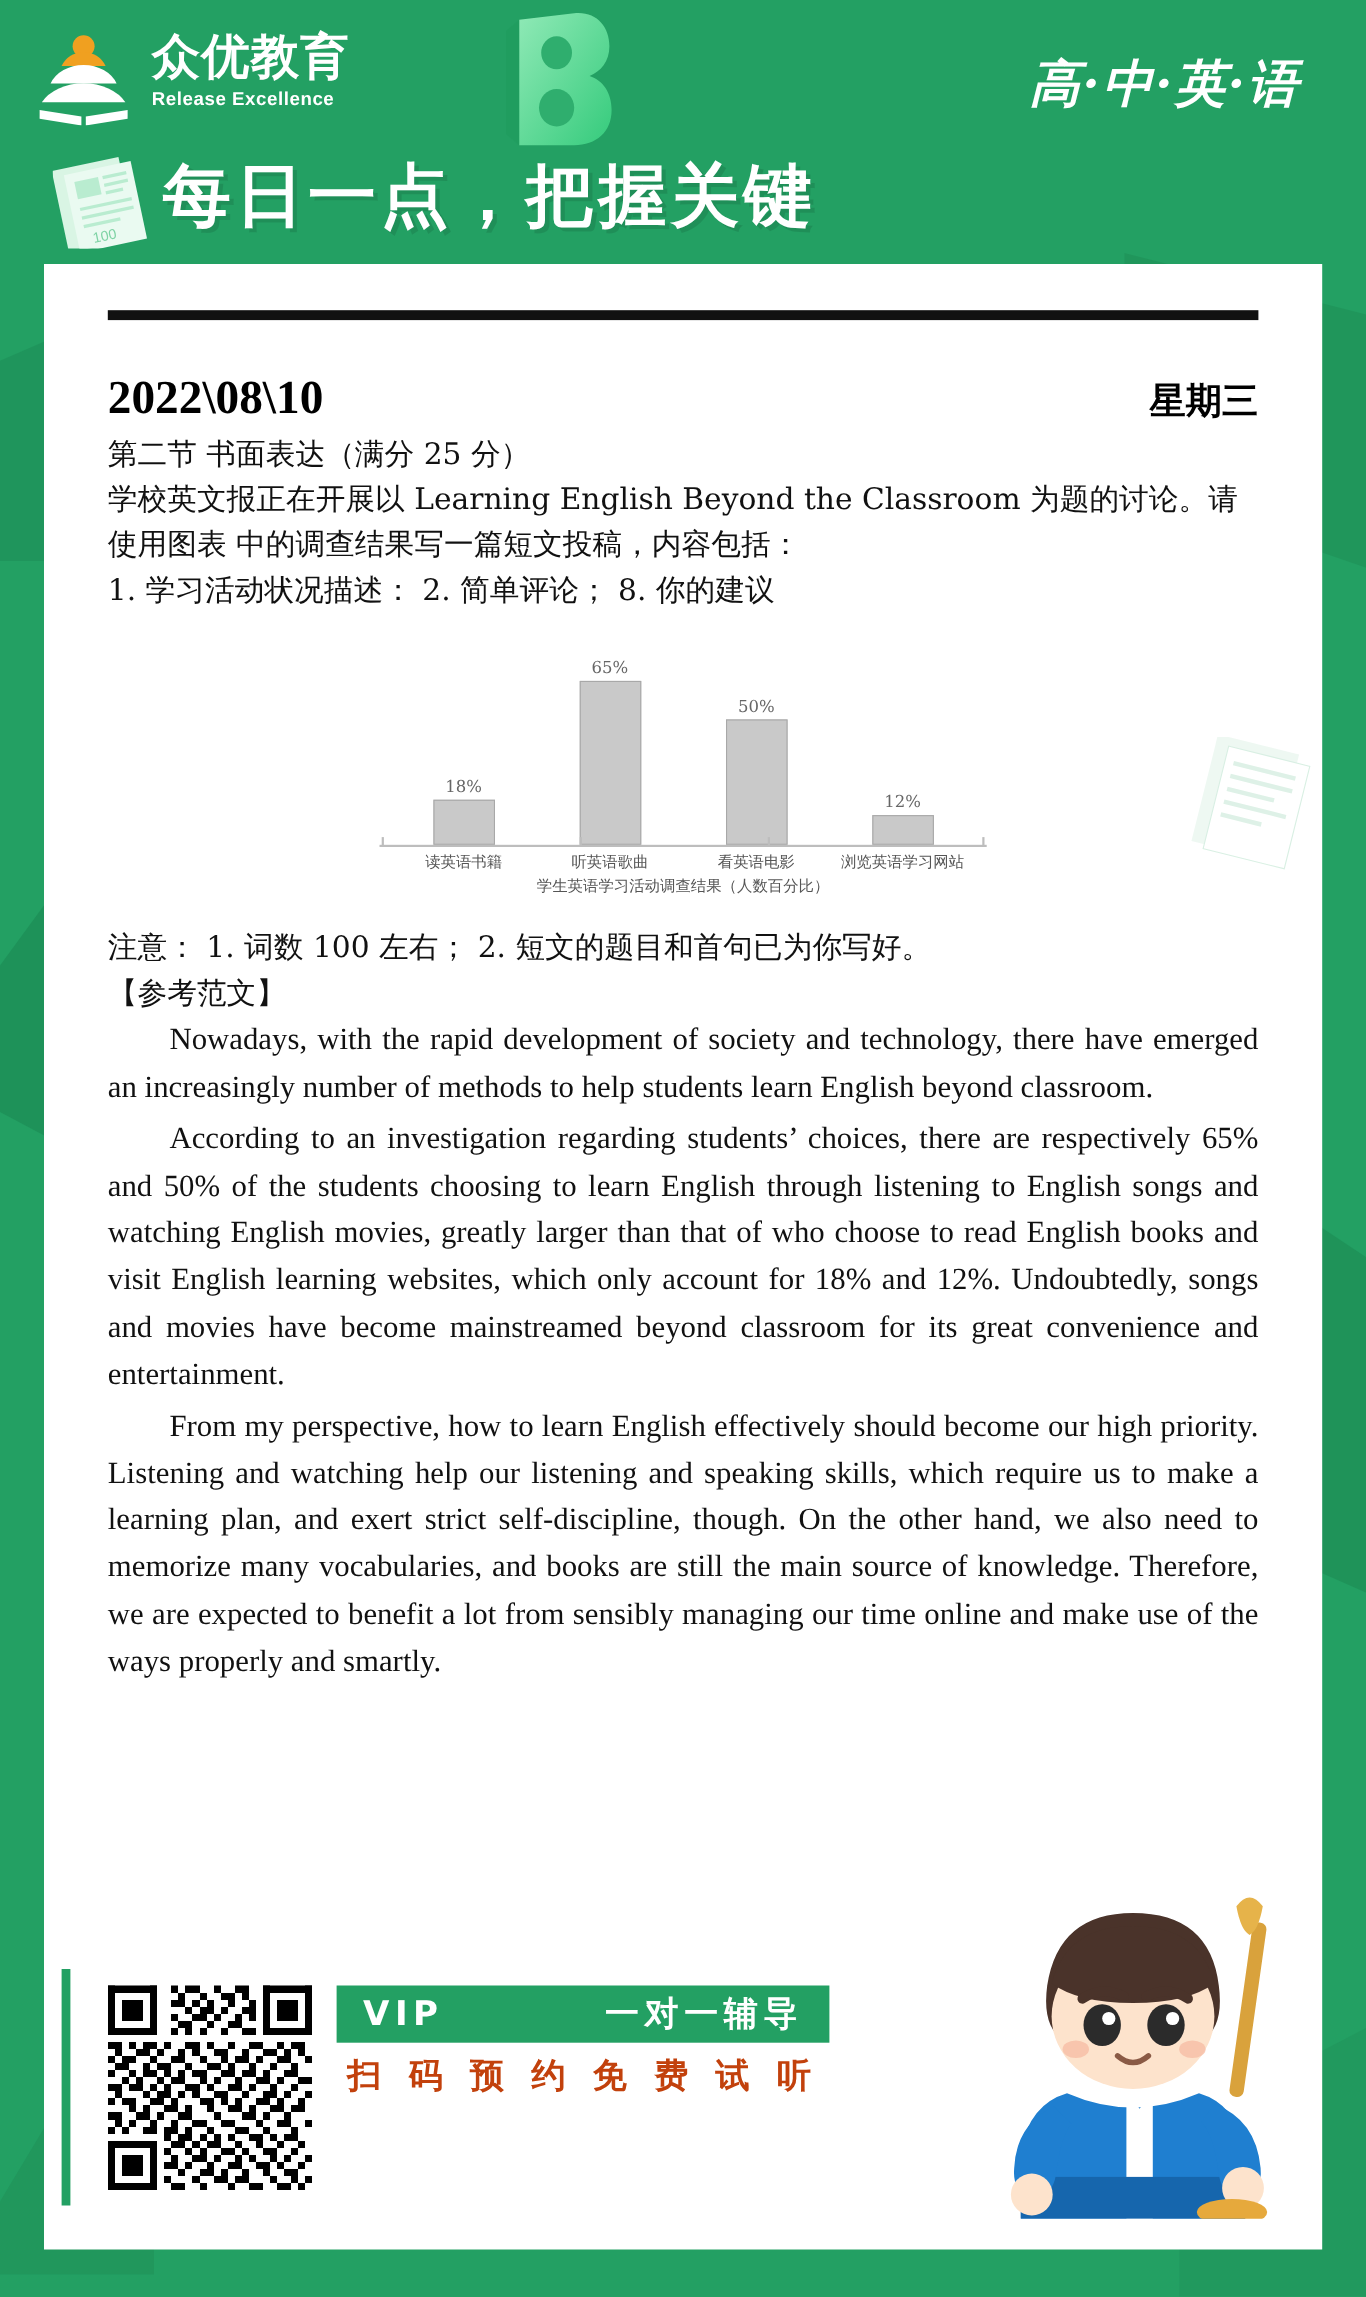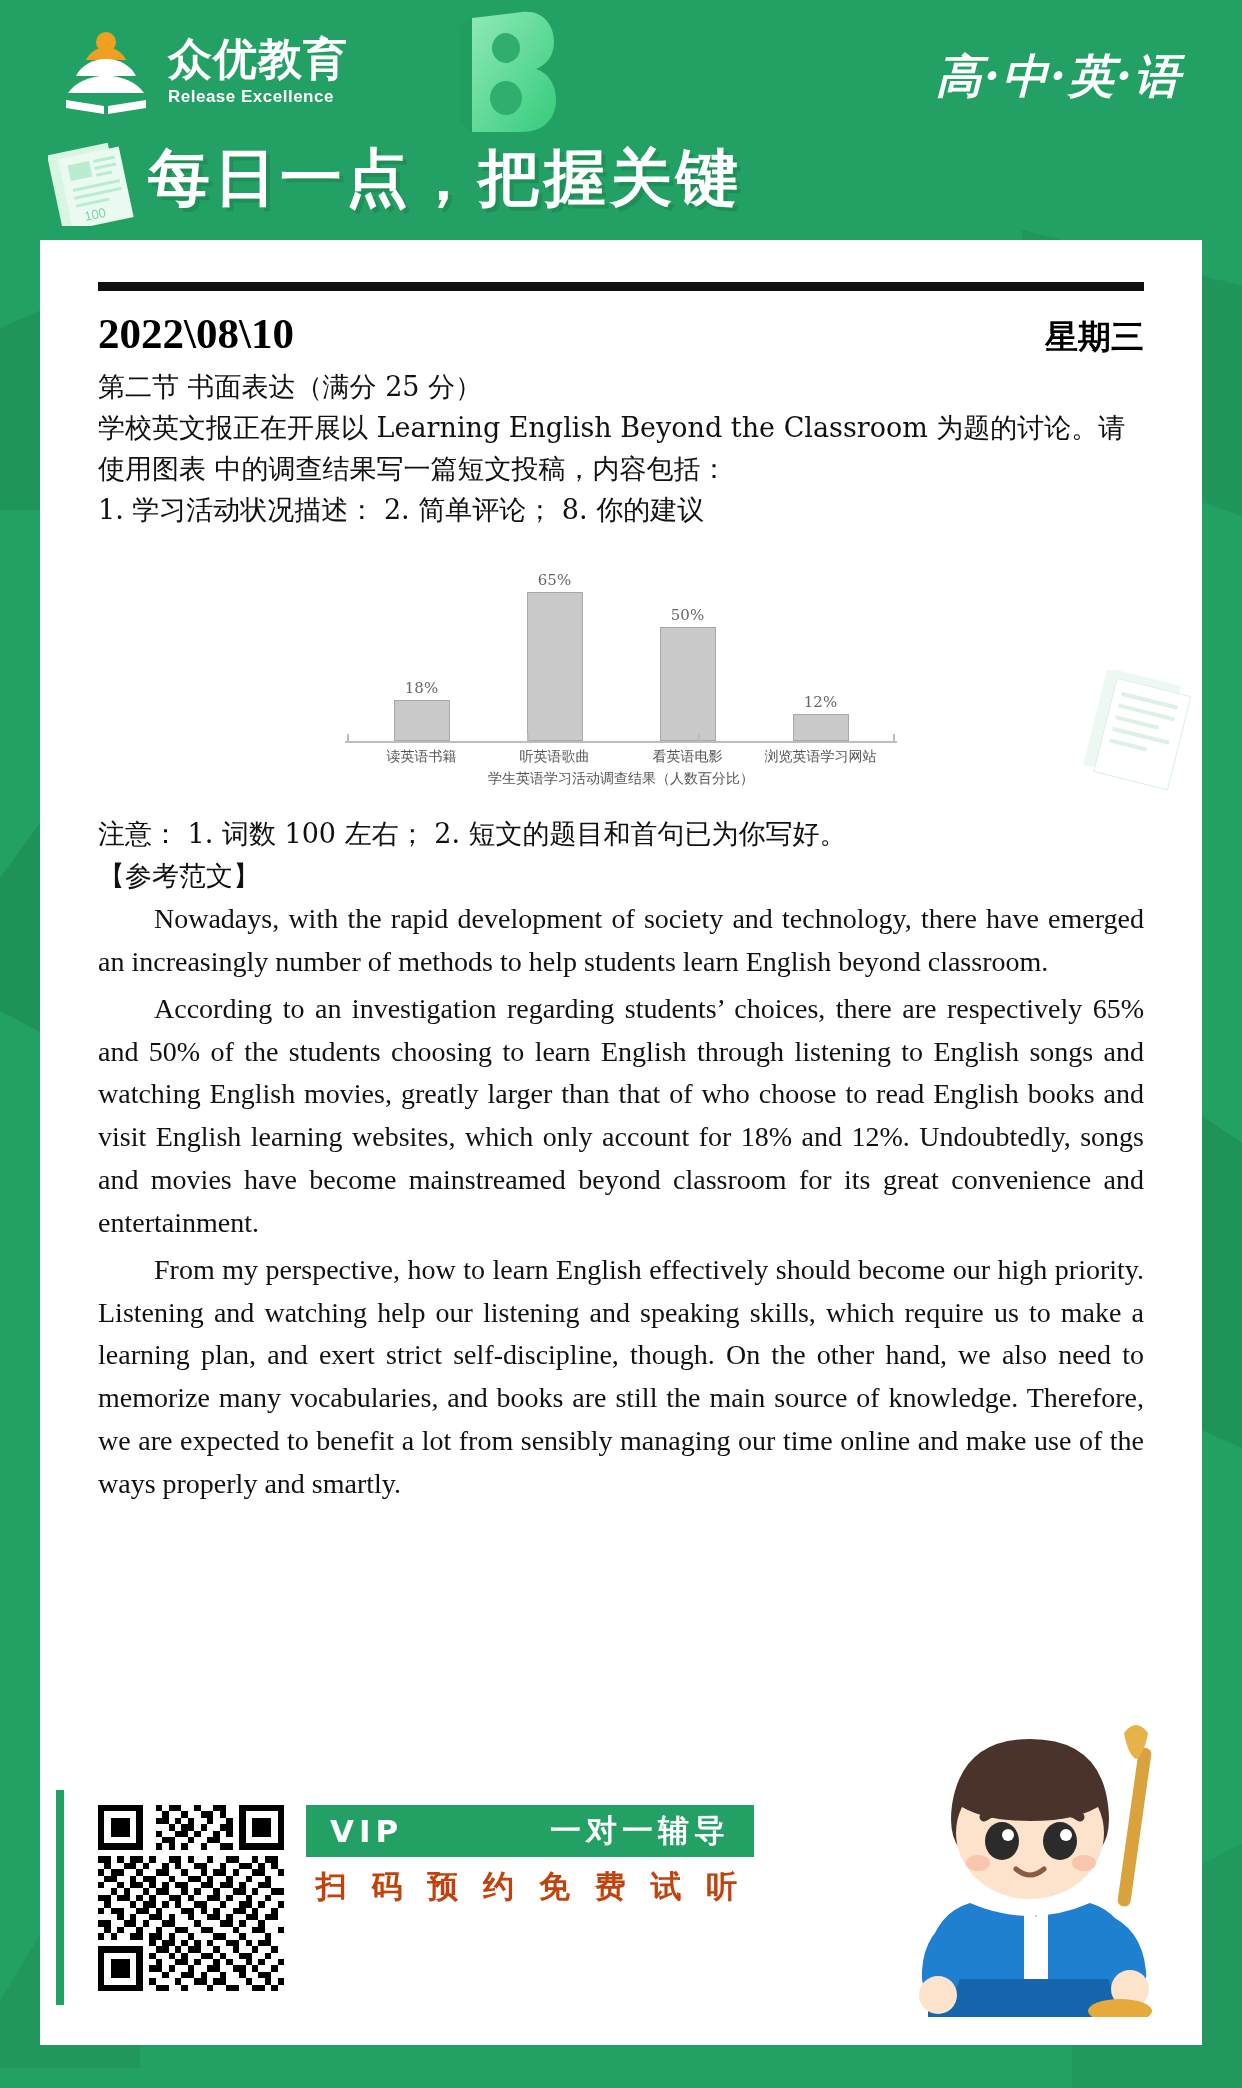--- a/index.html
+++ b/index.html
@@ -54,22 +54,22 @@
     bottom: 0px; right: -30px; width: 200px; height: 260px;
     background: #1f9159;
     clip-path: polygon(0 40%, 100% 0, 100% 100%, 0 100%);
     opacity: .5;
   }
 
   
   #header { position: relative; height: 236px; }
 
   .logo-block {
-    position: absolute; left: 60px; top: 30px;
-    display: flex; align-items: center; gap: 16px;
+    position: absolute; left: 30px; top: 30px;
+    display: flex; align-items: flex-start; gap: 16px;
   }
   .logo-mark { width: 92px; height: 84px; }
   .logo-text { display: flex; flex-direction: column; }
   .logo-cn {
     color: #fff; font-family: "DejaVu Sans", sans-serif;
     font-weight: bold; font-size: 44px; letter-spacing: 1px;
     line-height: 1.0;
   }
   .logo-en {
     color: #fff; font-family: "Liberation Sans", sans-serif;
@@ -100,21 +100,21 @@
     left: 40px; top: 240px;
     width: 1162px; height: 1805px;
     background: #ffffff;
     padding: 20px 58px 0 58px;
   }
   .rule { height: 9px; background: #111; margin: 22px 0 18px 0; }
 
   .date-row { display: flex; align-items: baseline; justify-content: space-between; }
   .date {
     font-family: "Liberation Serif", serif; font-weight: bold;
-    font-size: 43px; letter-spacing: 0px; color: #000;
+    font-size: 43px; letter-spacing: 0px; color: #000; margin-top: 28px;
   }
   .weekday {
     font-family: "DejaVu Serif", serif; font-weight: bold;
     font-size: 33px; color: #000;
   }
 
   .q-line {
     font-family: "DejaVu Serif", serif;
     font-size: 27px; color: #111; line-height: 1.52;
   }

